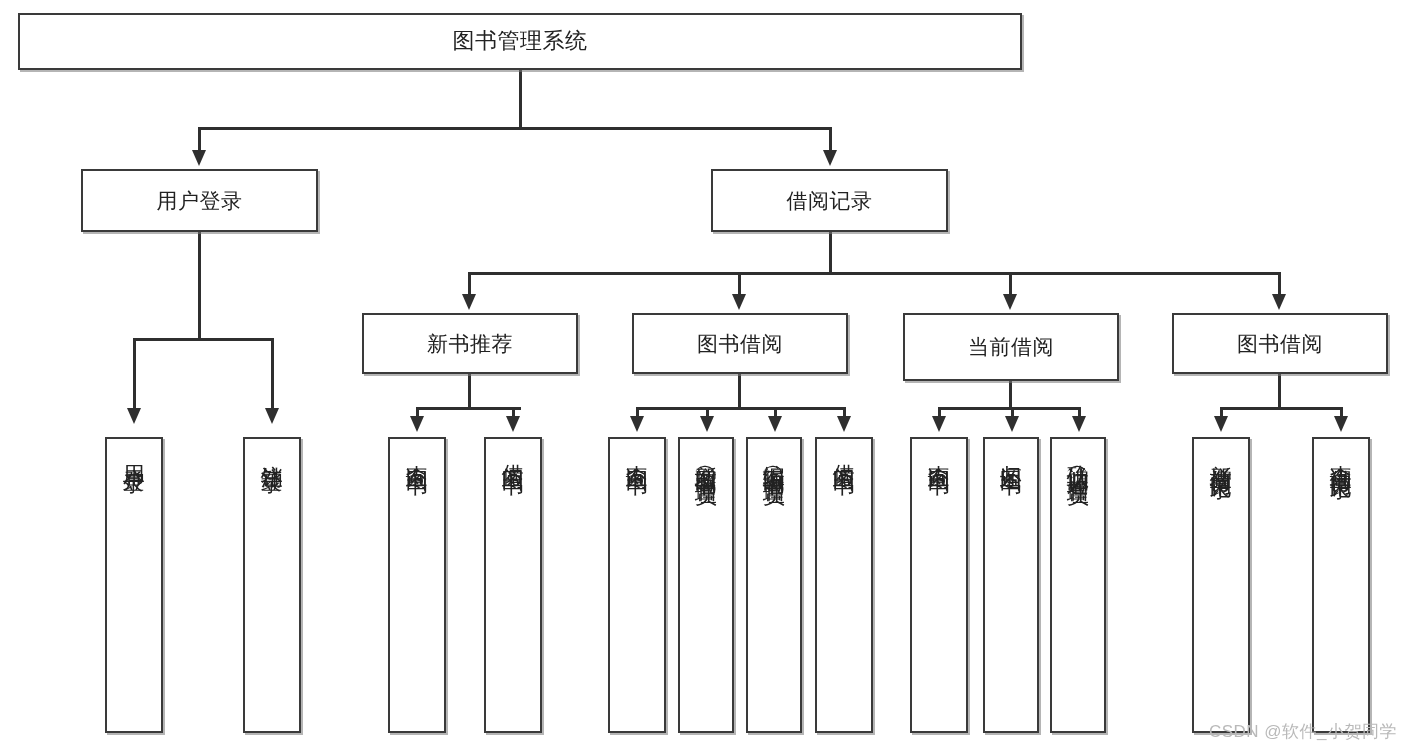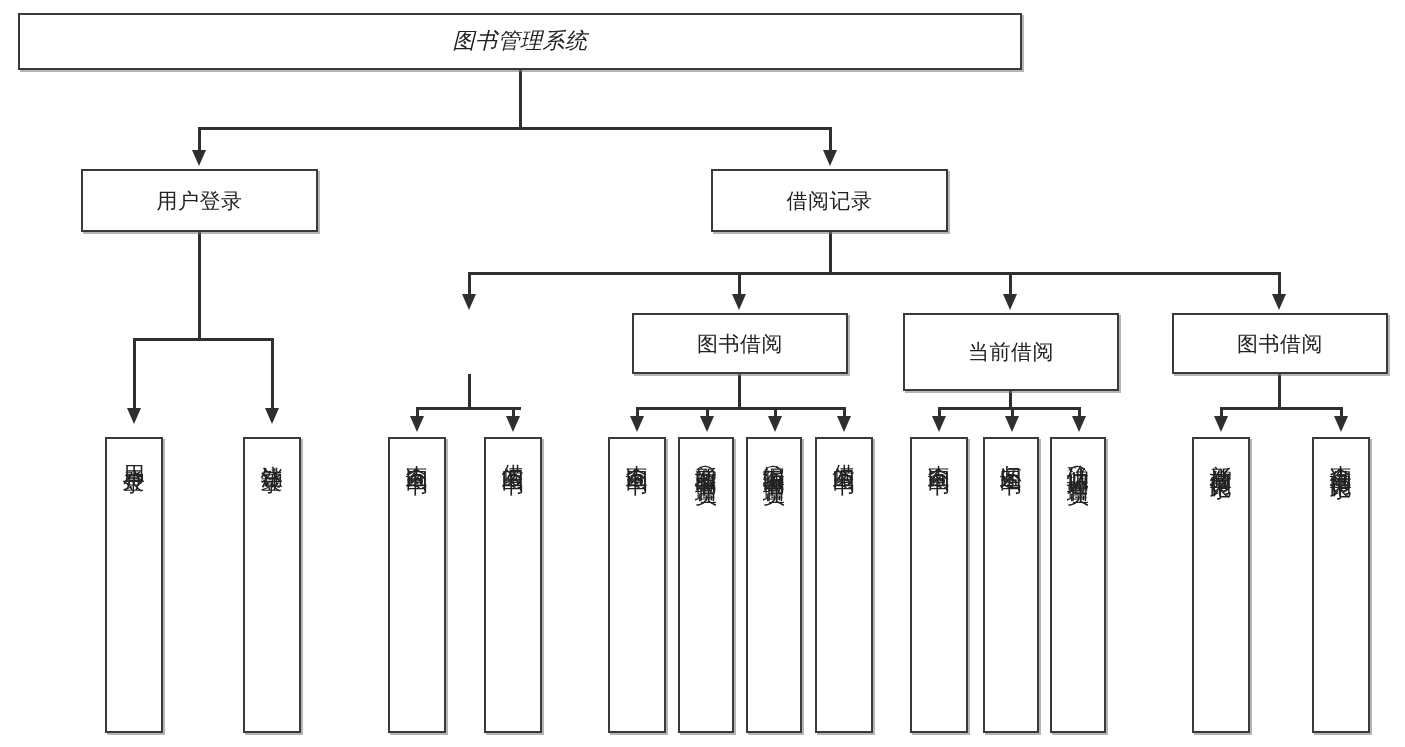--- a/index.html
+++ b/index.html
@@ -34,21 +34,21 @@
   .node.shadowed {
     box-shadow: 2px 2px 0 0 rgba(120,120,120,0.55);
   }
   .node-label {
     display: block;
     line-height: 1.12;
     letter-spacing: 0.5px;
     white-space: nowrap;
   }
   
-  .node.root { font-size: 22px; font-style: italic; }
+  .node.root { font-size: 22px; }
   
   .node.branch { font-size: 21px; }
   
   .node.leaf {
     border-width: 2.5px;
     padding-top: 8px;
     align-items: flex-start;
     justify-content: center;
   }
   .node.leaf .node-label {
@@ -127,24 +127,27 @@
   <div class="seg h" style="left:468px; top:272px; width:812px;"></div>
   <div class="seg v" style="left:468px; top:272px; height:24px;"></div>
   <div class="arrow" style="left:462px; top:294px;"></div>
   <div class="seg v" style="left:738px; top:272px; height:24px;"></div>
   <div class="arrow" style="left:732px; top:294px;"></div>
   <div class="seg v" style="left:1009px; top:272px; height:24px;"></div>
   <div class="arrow" style="left:1003px; top:294px;"></div>
   <div class="seg v" style="left:1278px; top:272px; height:24px;"></div>
   <div class="arrow" style="left:1272px; top:294px;"></div>
 
+  <div class="node branch shadowed" style="left:362px; top:313px; width:216px; height:61px;">
+    <span class="node-label">新书推荐</span>
+  </div>
   <div class="node branch shadowed" style="left:632px; top:313px; width:216px; height:61px;">
     <span class="node-label">图书借阅</span>
   </div>
-  <div class="node branch shadowed" style="left:903px; top:313px; width:216px; height:78px;">
+  <div class="node branch shadowed" style="left:903px; top:313px; width:216px; height:68px;">
     <span class="node-label">当前借阅</span>
   </div>
   <div class="node branch shadowed" style="left:1172px; top:313px; width:216px; height:61px;">
     <span class="node-label">图书借阅</span>
   </div>
 
   <div class="seg v" style="left:468px; top:374px; height:33px;"></div>
   <div class="seg h" style="left:416px; top:407px; width:105px;"></div>
   <div class="seg v" style="left:416px; top:407px; height:11px;"></div>
   <div class="arrow" style="left:410px; top:416px;"></div>
@@ -215,14 +218,15 @@
     <span class="node-label">确认归还（管理员）</span>
   </div>
 
   <div class="node leaf shadowed" style="left:1192px; top:437px; width:58px; height:296px;">
     <span class="node-label">新增借阅记录</span>
   </div>
   <div class="node leaf shadowed" style="left:1312px; top:437px; width:58px; height:296px;">
     <span class="node-label">查询借阅记录</span>
   </div>
 
+  <div id="watermark">CSDN @软件_小贺同学</div>
 
 </div>
 
 </body></html>

